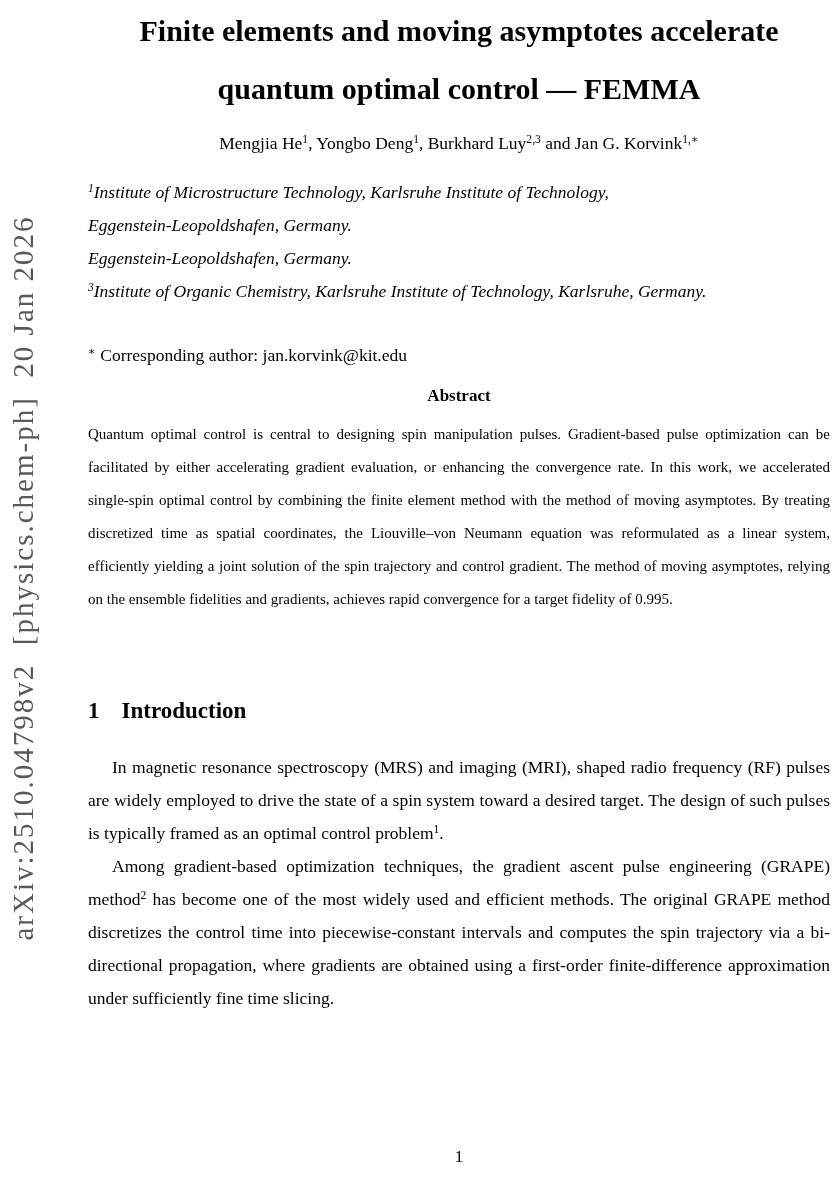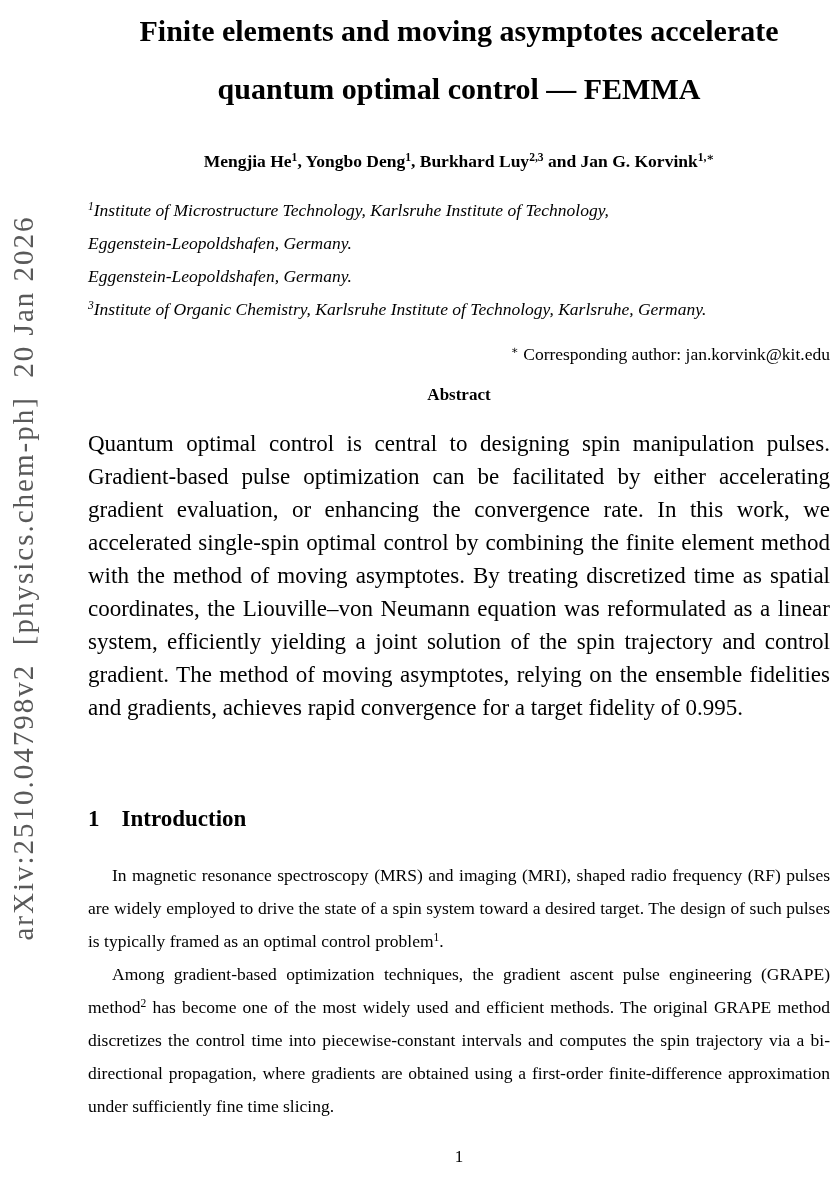--- a/index.html
+++ b/index.html
@@ -11,37 +11,37 @@
     font-family: "Liberation Serif", "DejaVu Serif", serif;
     position: relative;
     overflow: hidden;
   }
   .page { position: relative; width: 833px; height: 1200px; }
   .content { position: absolute; left: 88px; top: 0; width: 742px; }
 
   .title { margin: 2px 0 0 0; font-size: 30px; font-weight: bold; text-align: center; line-height: 58px; }
   .title-line { display: block; text-align: center; }
 
-  .authors { margin-top: 32px; text-align: center; font-size: 17.5px; line-height: 22px; font-weight: bold; }
+  .authors { margin-top: 14px; text-align: center; font-size: 17.5px; line-height: 22px; }
 
   sup.ssup {
     font-size: 0.66em;
     line-height: 0;
     position: relative;
     vertical-align: baseline;
     top: -0.5em;
   }
 
   .affiliations { margin-top: 22px; font-style: italic; font-size: 17.5px; text-align: left; line-height: 33px; }
   .aff-line { }
 
-  .corresponding { margin-top: 17px; text-align: right; font-size: 17.5px; line-height: 22px; }
+  .corresponding { margin-top: 36px; text-align: left; font-size: 17.5px; line-height: 22px; }
 
   .abstract-heading { margin-top: 20px; text-align: center; font-weight: bold; font-size: 17px; line-height: 20px; }
-  .abstract-body { margin-top: 22px; font-size: 23px; line-height: 33px; text-align: justify; }
+  .abstract-body { margin-top: 12px; font-size: 15px; line-height: 33px; text-align: justify; }
 
   .section-heading { margin-top: 81px; font-size: 23px; font-weight: bold; line-height: 28px; }
   .section-number { margin-right: 22px; }
 
   .body-par { margin: 26px 0 0 0; font-size: 17.5px; line-height: 33px; text-align: justify; text-indent: 24px; }
   .body-par + .body-par { margin-top: 0; }
 
   .page-number { position: absolute; left: 88px; top: 1147px; width: 742px; text-align: center; font-size: 17px; }
 
   .arxiv-stamp {

